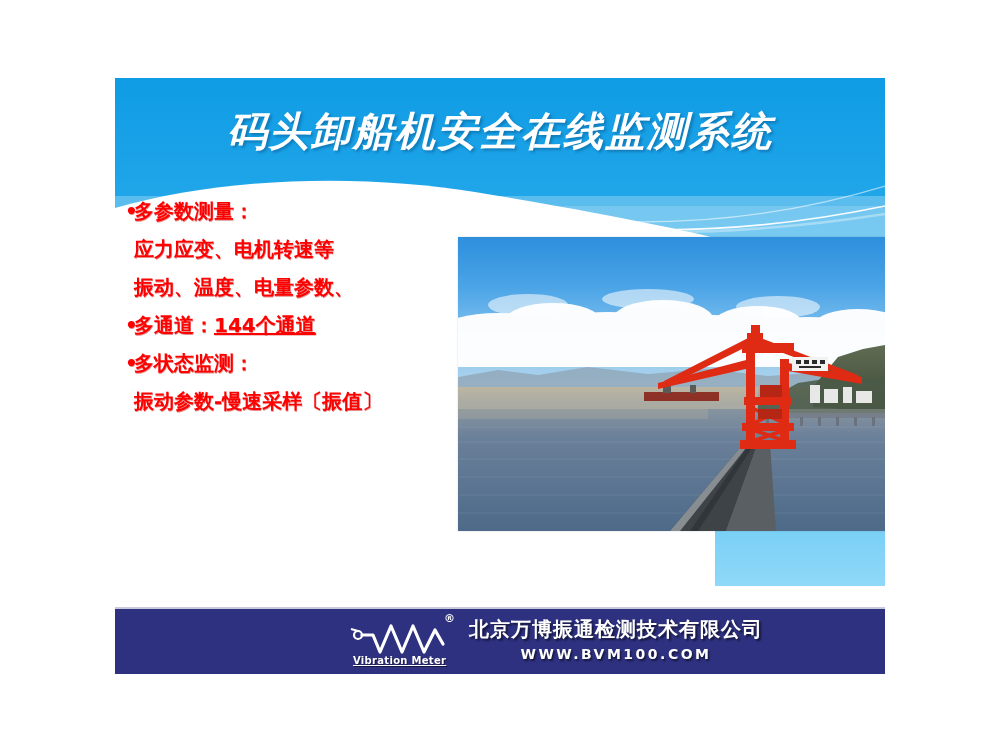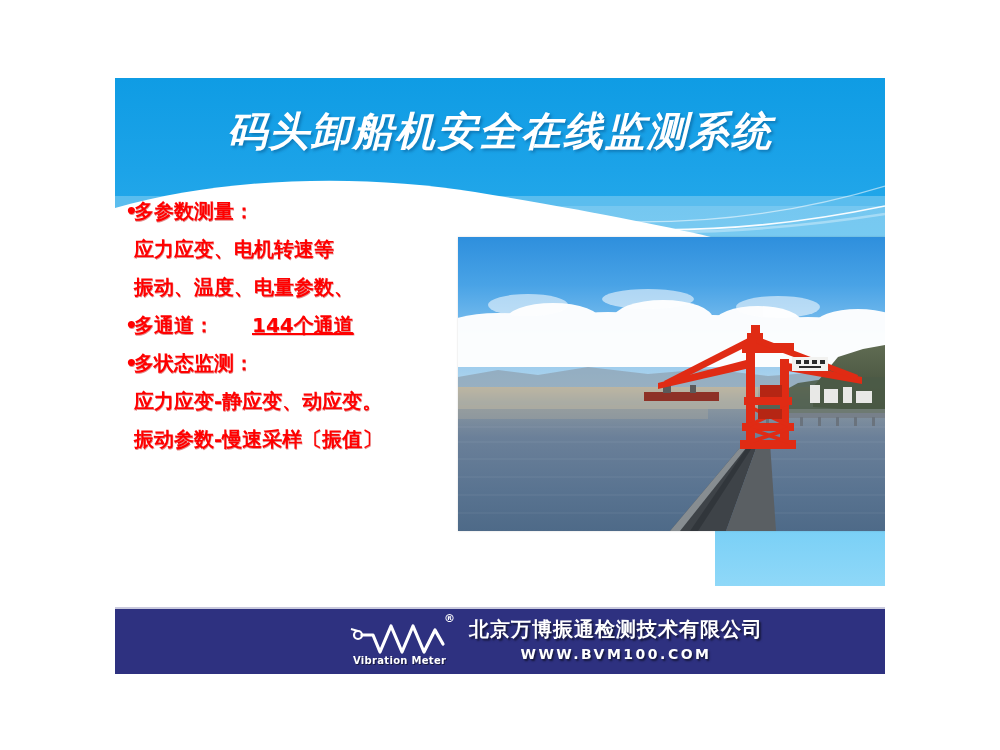--- a/index.html
+++ b/index.html
@@ -108,21 +108,21 @@
   }
   .line.latin { font-size: 21px; letter-spacing: 0.5px; }
   .line.indent { padding-left: 9px; }
   .line.indent2 { padding-left: 120px; }
   .bullet-dot {
     display: inline-block;
     width: 9px;
     text-align: left;
     font-size: 20px;
   }
-  .underline-val { text-decoration: underline; margin-left: 38px; }
+  .underline-val { text-decoration: underline; }
 
   
   #photo {
     position: absolute;
     left: 343px;   
     top: 159px;    
     width: 427px;
     height: 294px;
     overflow: hidden;
     z-index: 7;
@@ -167,20 +167,21 @@
   #logo-wordmark {
     position: absolute;
     left: 6px;
     bottom: 2px;
     color: #ffffff;
     font-size: 10px;
     font-weight: bold;
     letter-spacing: 0.3px;
     white-space: nowrap;
     text-shadow: 1px 1px 0 rgba(0,0,0,0.5);
+    text-decoration: underline;
   }
   #footer-texts {
     display: flex;
     flex-direction: column;
     align-items: center;
     line-height: 1.05;
     justify-content: space-between;
   }
   #company-name {
     color: #ffffff;
@@ -237,23 +238,20 @@
         <span>应力应变、电机转速等</span>
       </div>
       <div class="line indent">
         <span>振动、温度、电量参数、</span>
       </div>
       <div class="line">
         <span class="bullet-dot">•</span><span>多通道：</span><span class="underline-val">144个通道</span>
       </div>
       <div class="line">
         <span class="bullet-dot">•</span><span>多状态监测：</span>
-      </div>
-      <div class="line indent">
-        <span>应力应变-静应变、动应变。</span>
       </div>
       <div class="line indent">
         <span>振动参数-慢速采样〔振值〕</span>
       </div>
     </div>
 
     <div id="photo">
       <svg id="photo-svg" viewBox="0 0 427 294" preserveAspectRatio="none">
         <defs>
           <linearGradient id="skyGrad" x1="0" y1="0" x2="0" y2="1">

